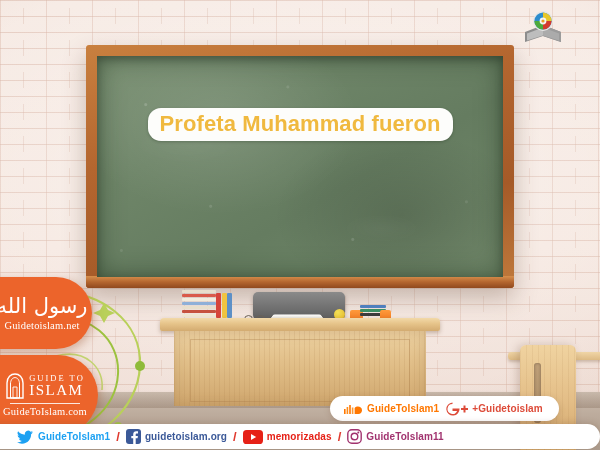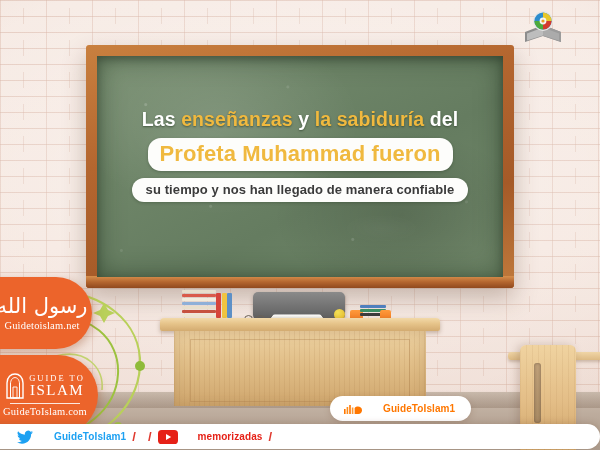--- a/index.html
+++ b/index.html
@@ -200,39 +200,39 @@
     position:absolute;left:-34px;background:#ec642b;color:#fff;
     border-radius:0 58px 58px 0;display:flex;flex-direction:column;
     align-items:center;justify-content:center;
     box-shadow:2px 3px 10px rgba(150,70,30,.35);
   }
   .badge-rasoul{top:277px;width:126px;height:72px;padding-left:26px;box-sizing:border-box;}
   .badge-guide{top:355px;width:132px;height:80px;padding-left:26px;box-sizing:border-box;}
   .arabic-cal{font-size:21px;line-height:1;font-family:"DejaVu Sans", sans-serif;margin-bottom:3px;}
   .badge-url{font-family:"Liberation Serif", serif;font-size:10.5px;letter-spacing:.2px;}
   .guide-row{display:flex;align-items:center;gap:4px;margin-bottom:2px;}
-  .guide-words{display:flex;flex-direction:column;align-items:center;line-height:1;}
+  .guide-words{display:flex;flex-direction:column;align-items:flex-start;line-height:1;}
   .guide-top{font-family:"Liberation Serif", serif;font-size:8.5px;letter-spacing:2px;}
   .guide-bot{font-family:"Liberation Serif", serif;font-size:15px;letter-spacing:1.5px;margin-top:1px;}
   .guide-rule{width:70px;height:1px;background:rgba(255,255,255,.85);margin:2px 0 2px 0;}
 
   
   .social-top{
     position:absolute;left:330px;top:396px;height:25px;
     background:#ffffff;border-radius:13px;
     display:flex;align-items:center;gap:7px;padding:0 16px 0 14px;
     box-shadow:0 2px 6px rgba(120,85,60,.25);
   }
   .social-bot{
     position:absolute;left:-18px;top:424px;height:25px;width:618px;
     background:#ffffff;border-radius:13px;
     display:flex;align-items:center;padding:0 10px 0 34px;box-sizing:border-box;
     box-shadow:0 -1px 6px rgba(120,85,60,.25);
   }
-  .s-item{display:flex;align-items:center;gap:20px;}
+  .s-item{display:flex;align-items:center;gap:4px;}
   .s-label{font-size:10px;font-weight:bold;letter-spacing:.1px;}
   .sep{color:#e03a2f;font-weight:bold;font-size:13px;margin:0 6px;}
   .icon{display:inline-flex;align-items:center;justify-content:center;}
 
   
   .top-logo{position:absolute;left:521px;top:8px;width:44px;height:40px;}
 </style>
 </head>
 <body>
 
@@ -263,32 +263,26 @@
     </svg>
   </div>
 
   <div class="board-wrap">
     <div class="board-frame"></div>
     <div class="board-inner">
       <div class="chalk-dust"></div>
 
       <div class="message">
 
-        <div class="ln l1">
-          <span class="w-white">Las </span><span class="w-gold">enseñanzas</span><span class="w-white"> y </span><span class="w-gold">la sabiduría</span><span class="w-white">  del</span>
-        </div>
 
         <div class="ln l2">
           <span class="pill">Profeta Muhammad fueron</span>
         </div>
 
 
-        <div class="ln l4">
-          <span class="pill">su tiempo y nos han llegado de manera confiable</span>
-        </div>
 
       </div>
     </div>
   </div>
 
   <div class="side-desk-l">
     <div class="sd-top"></div>
     <div class="sd-leg" style="left:6px"></div>
     <div class="sd-leg" style="left:58px"></div>
   </div>
@@ -376,43 +370,72 @@
         <svg width="19" height="12" viewBox="0 0 19 12">
           <rect x="0" y="6" width="1.6" height="5" fill="#ff7700"></rect>
           <rect x="2.6" y="4" width="1.6" height="7" fill="#ff8c1a"></rect>
           <rect x="5.2" y="2" width="1.6" height="9" fill="#ff7700"></rect>
           <rect x="7.8" y="4.5" width="1.6" height="6.5" fill="#ff9933"></rect>
           <path d="M10.6 5 C13 2.5 18 3.5 18 7.2 C18 9.6 16.4 11 14.4 11 L10.6 11 Z" fill="#ff7700"></path>
         </svg>
       </span>
       <span class="s-label" style="color:#ff7700">GuideToIslam1</span>
     </div>
+    <div class="s-item">
+      <span class="icon">
+        <svg width="22" height="14" viewBox="0 0 22 14">
+          <path d="M7 2 A5 5 0 1 0 11.6 9 L7 9 L7 6.4 L14 6.4 A6.6 6.6 0 1 1 7 0.4 Z" fill="#dd4b39" transform="translate(-0.5,0)"></path>
+          <rect x="15" y="6" width="7" height="2" fill="#dd4b39"></rect>
+          <rect x="17.5" y="3.5" width="2" height="7" fill="#dd4b39"></rect>
+        </svg>
+      </span>
+      <span class="s-label" style="color:#dd4b39">+Guidetoislam</span>
+    </div>
   </div>
 
   <div class="social-bot">
 
     <div class="s-item">
       <span class="icon">
         <svg width="18" height="14" viewBox="0 0 18 14">
           <path d="M17 2.2 a6.6 6.6 0 0 1-1.9.5 3.3 3.3 0 0 0 1.5-1.8 6.6 6.6 0 0 1-2.1.8 3.3 3.3 0 0 0-5.6 3 9.3 9.3 0 0 1-6.8-3.4 3.3 3.3 0 0 0 1 4.4 3.3 3.3 0 0 1-1.5-.4 3.3 3.3 0 0 0 2.6 3.2 3.3 3.3 0 0 1-1.5.1 3.3 3.3 0 0 0 3.1 2.3A6.6 6.6 0 0 1 1 12.2a9.3 9.3 0 0 0 5 1.5c6 0 9.3-5 9.1-9.5A6.6 6.6 0 0 0 17 2.2z" fill="#1da1f2"></path>
         </svg>
       </span>
       <span class="s-label" style="color:#1da1f2">GuideToIslam1</span>
     </div>
     <span class="sep">/</span>
 
+    <div class="s-item">
+      <span class="icon">
+        <svg width="15" height="15" viewBox="0 0 15 15">
+          <rect x="0" y="0" width="15" height="15" rx="3" fill="#3b5998"></rect>
+          <path d="M9.7 15 V9.2 h1.9 l.3-2.3 H9.7 V5.5 c0-.7.2-1.1 1.2-1.1 h1.1 V2.3 C11.8 2.3 11 2.2 10.2 2.2 8.4 2.2 7.2 3.3 7.2 5.3 v1.6 H5.3 v2.3 h1.9 V15 z" fill="#ffffff"></path>
+        </svg>
+      </span>
+      <span class="s-label" style="color:#3b5998">guidetoislam.org</span>
+    </div>
     <span class="sep">/</span>
 
     <div class="s-item">
       <span class="icon">
         <svg width="20" height="14" viewBox="0 0 20 14">
           <rect x="0" y="0" width="20" height="14" rx="3.6" fill="#e62117"></rect>
           <path d="M8 4 L13.2 7 L8 10 Z" fill="#ffffff"></path>
         </svg>
       </span>
       <span class="s-label" style="color:#e62117">memorizadas</span>
     </div>
     <span class="sep">/</span>
 
+    <div class="s-item">
+      <span class="icon">
+        <svg width="15" height="15" viewBox="0 0 15 15">
+          <rect x="0.8" y="0.8" width="13.4" height="13.4" rx="4" fill="none" stroke="#a1336f" stroke-width="1.4"></rect>
+          <circle cx="7.5" cy="7.5" r="3.3" fill="none" stroke="#a1336f" stroke-width="1.4"></circle>
+          <circle cx="11.3" cy="3.6" r="1" fill="#a1336f"></circle>
+        </svg>
+      </span>
+      <span class="s-label" style="color:#a1336f">GuideToIslam11</span>
+    </div>
 
   </div>
 
 </div>
 
 </body></html>

